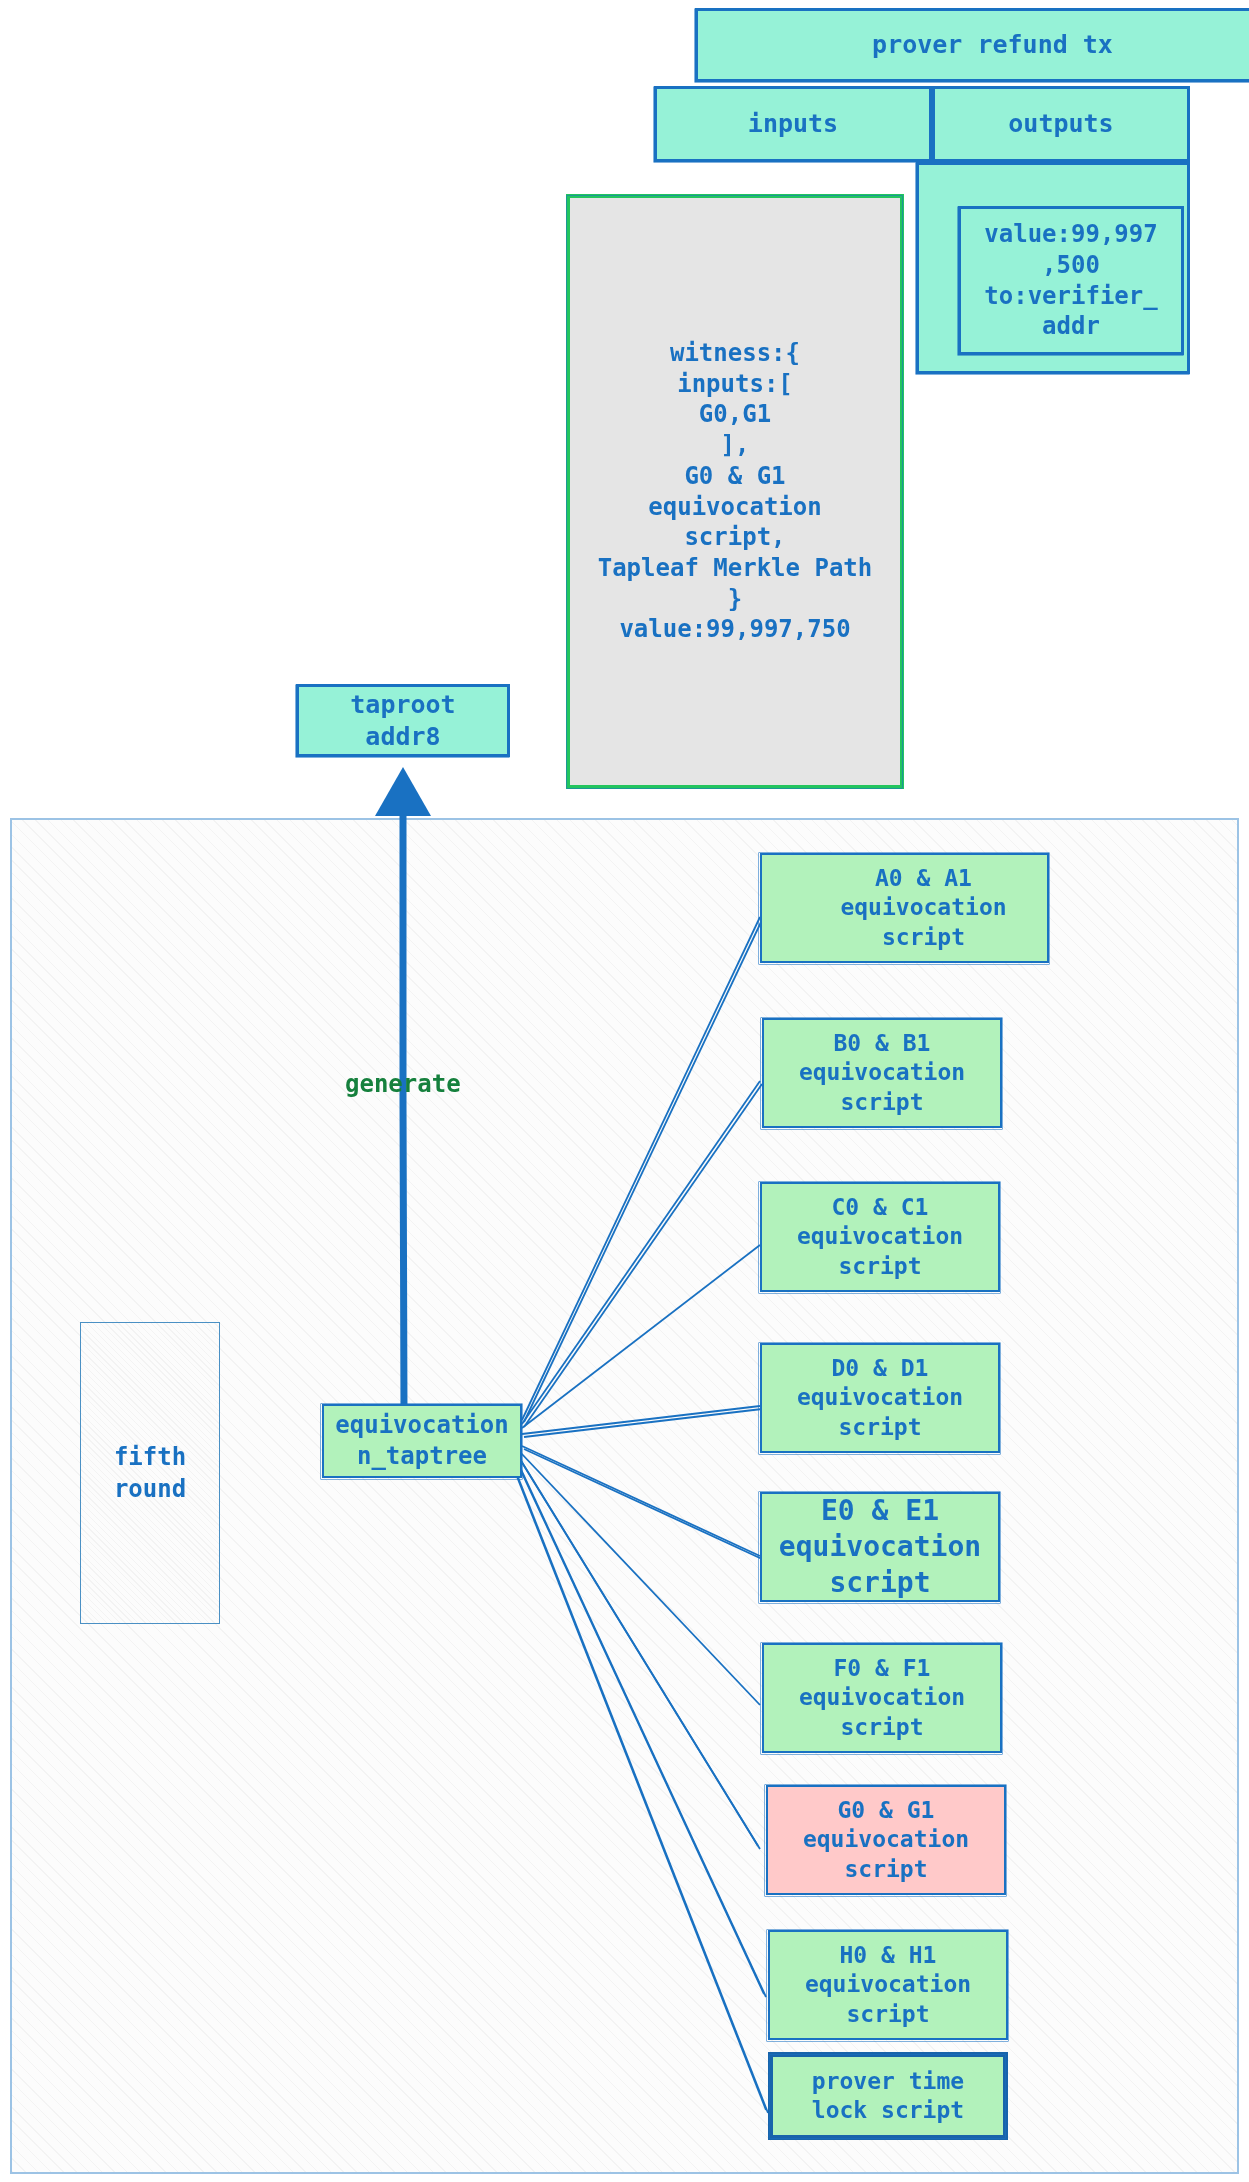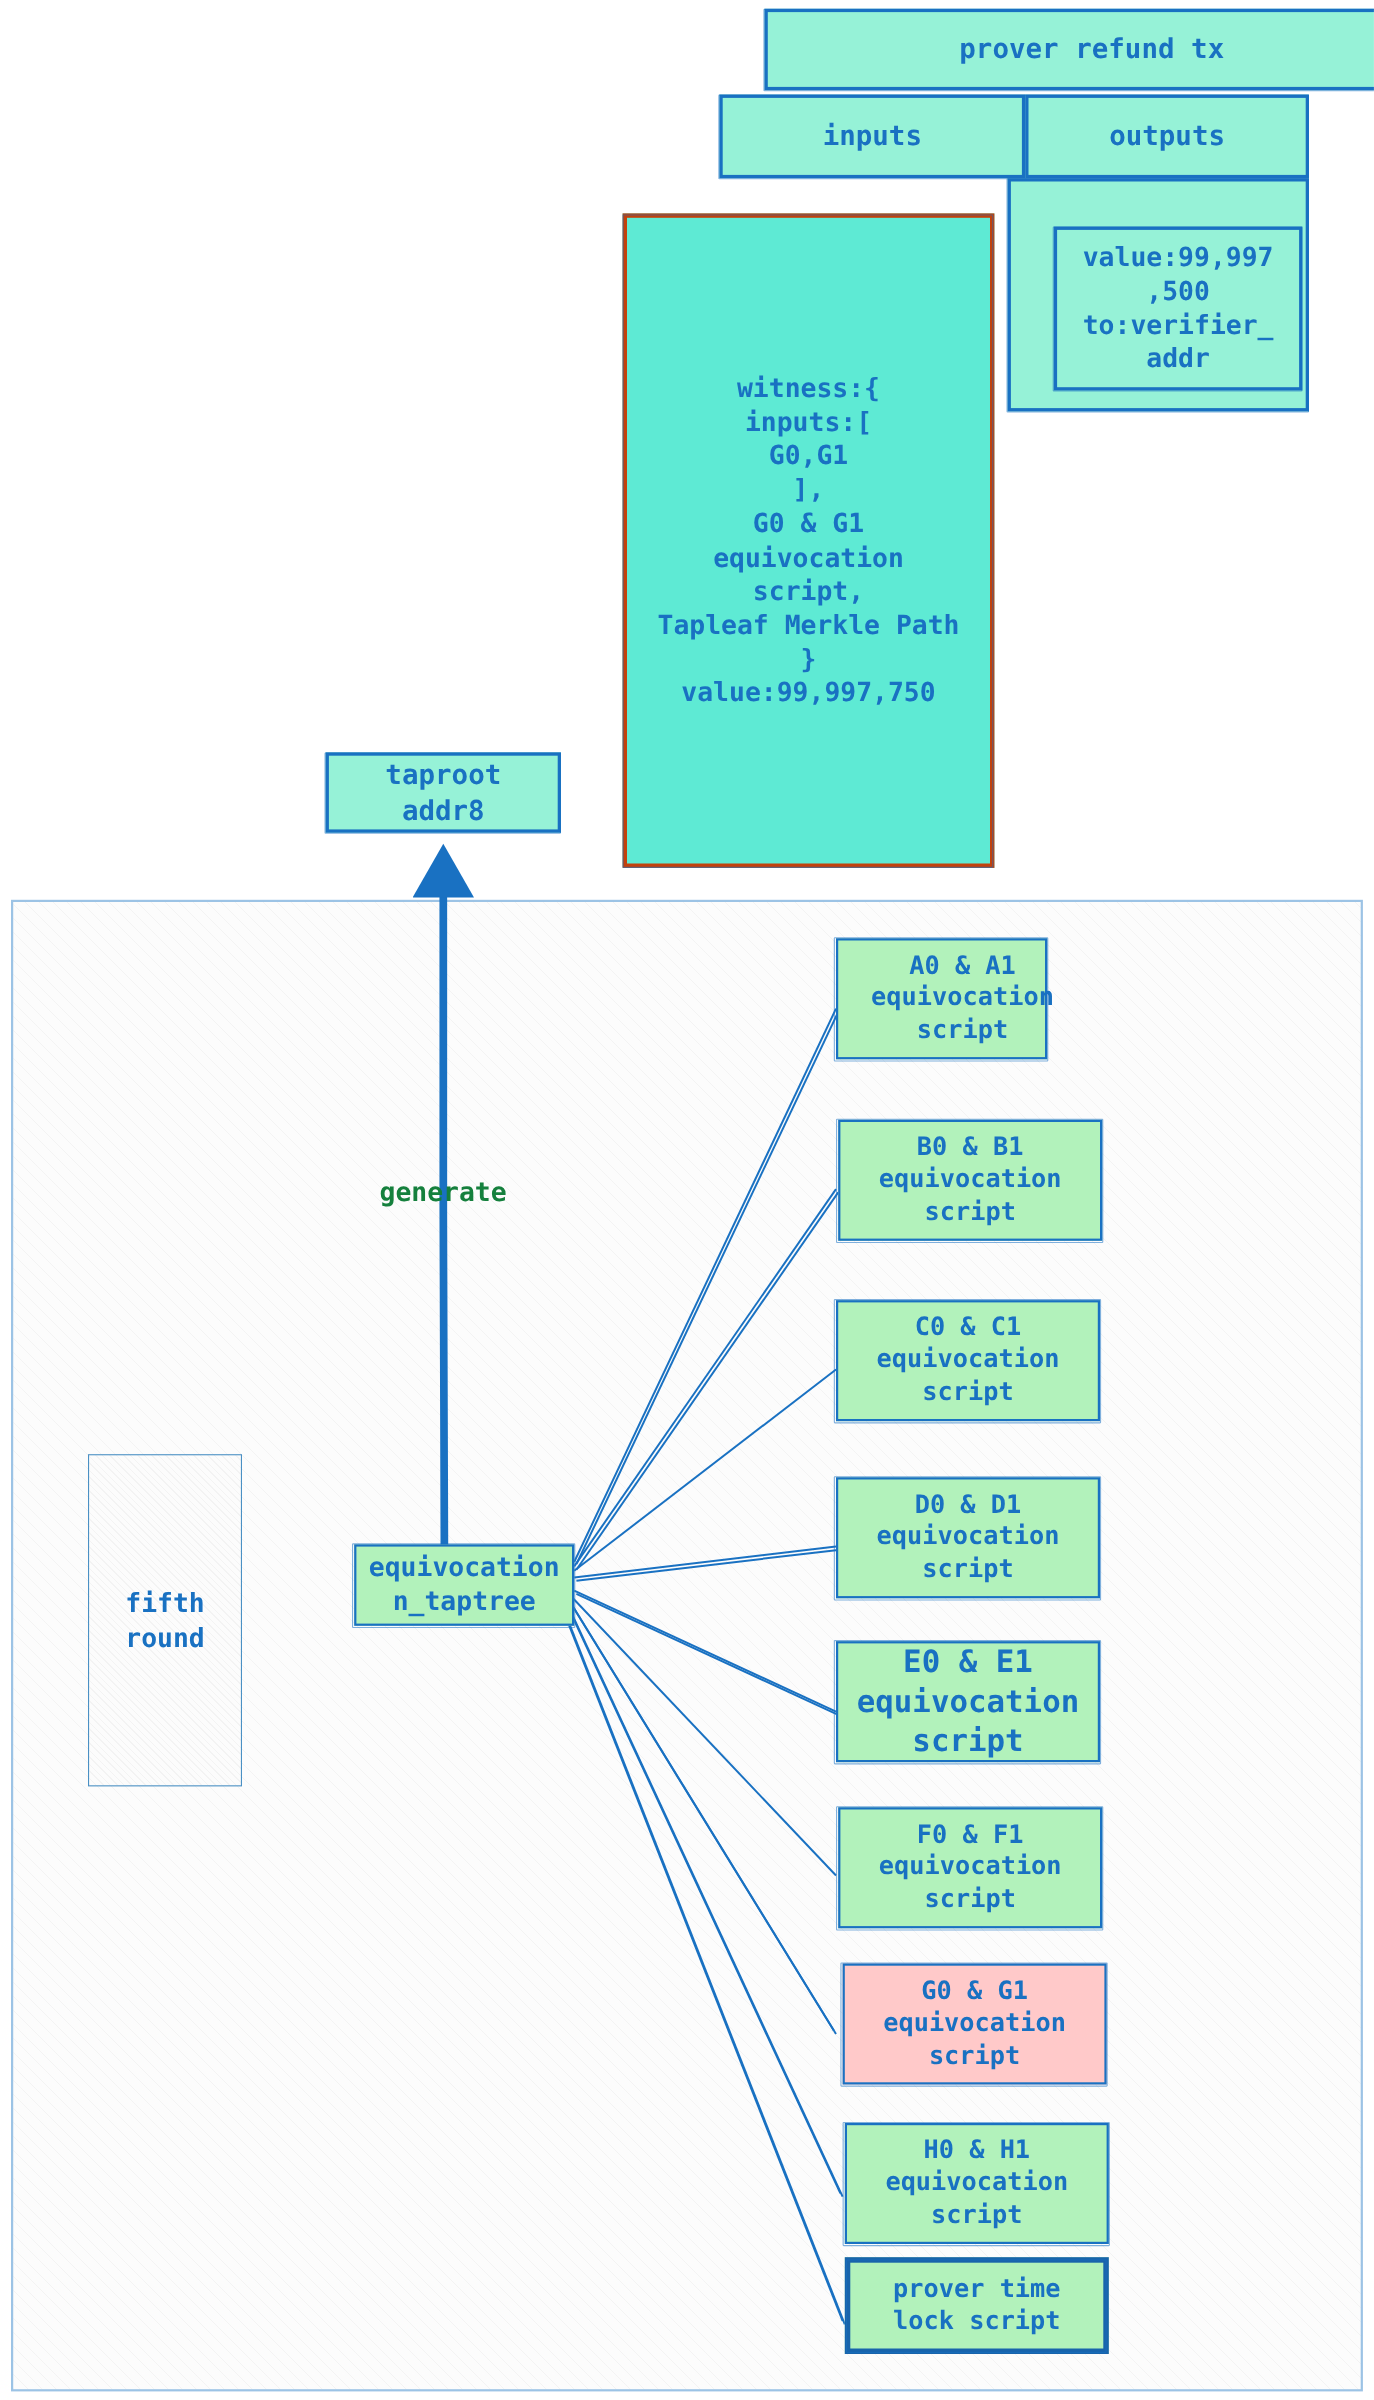--- a/index.html
+++ b/index.html
@@ -39,22 +39,22 @@
   }
   .green {
     background: #b2f2bb;
     border: 2px solid #1971c2;
   }
   .pink {
     background: #ffc9c9;
     border: 2px solid #1971c2;
   }
   .yellow {
-    background: #5eead4;
-    border: 4px solid #c2410c;
+    background: #e5e5e5;
+    border: 4px solid #22c55e;
   }
   .thick {
     border-width: 5px;
   }
 
   
   .sketch::after {
     content: "";
     position: absolute;
     left: -4px; top: -3px; right: -3px; bottom: -4px;
@@ -201,21 +201,21 @@
     <path d="M512 1464 L766 2110"></path>
     <path d="M514 1467 L768 2113"></path>
   </g>
 </svg>
 
 <div class="node green sketch" style="left:322px; top:1404px; width:200px; height:74px; font-size:24px; font-weight:bold; z-index:5;">equivocation
 n_taptree</div>
 
 <div class="arrow-label" style="left:345px; top:1070px; z-index:6;">generate</div>
 
-<div class="node green sketch" style="left:760px; top:853px; width:192px; height:110px; font-size:23px; font-weight:bold;padding-left:38px;">A0 &amp; A1
+<div class="node green sketch" style="left:760px; top:853px; width:289px; height:110px; font-size:23px; font-weight:bold;padding-left:38px;">A0 &amp; A1
 equivocation
 script</div>
 
 <div class="node green sketch" style="left:762px; top:1018px; width:240px; height:110px; font-size:23px; font-weight:bold;">B0 &amp; B1
 equivocation
 script</div>
 
 <div class="node green sketch" style="left:760px; top:1182px; width:240px; height:110px; font-size:23px; font-weight:bold;">C0 &amp; C1
 equivocation
 script</div>

